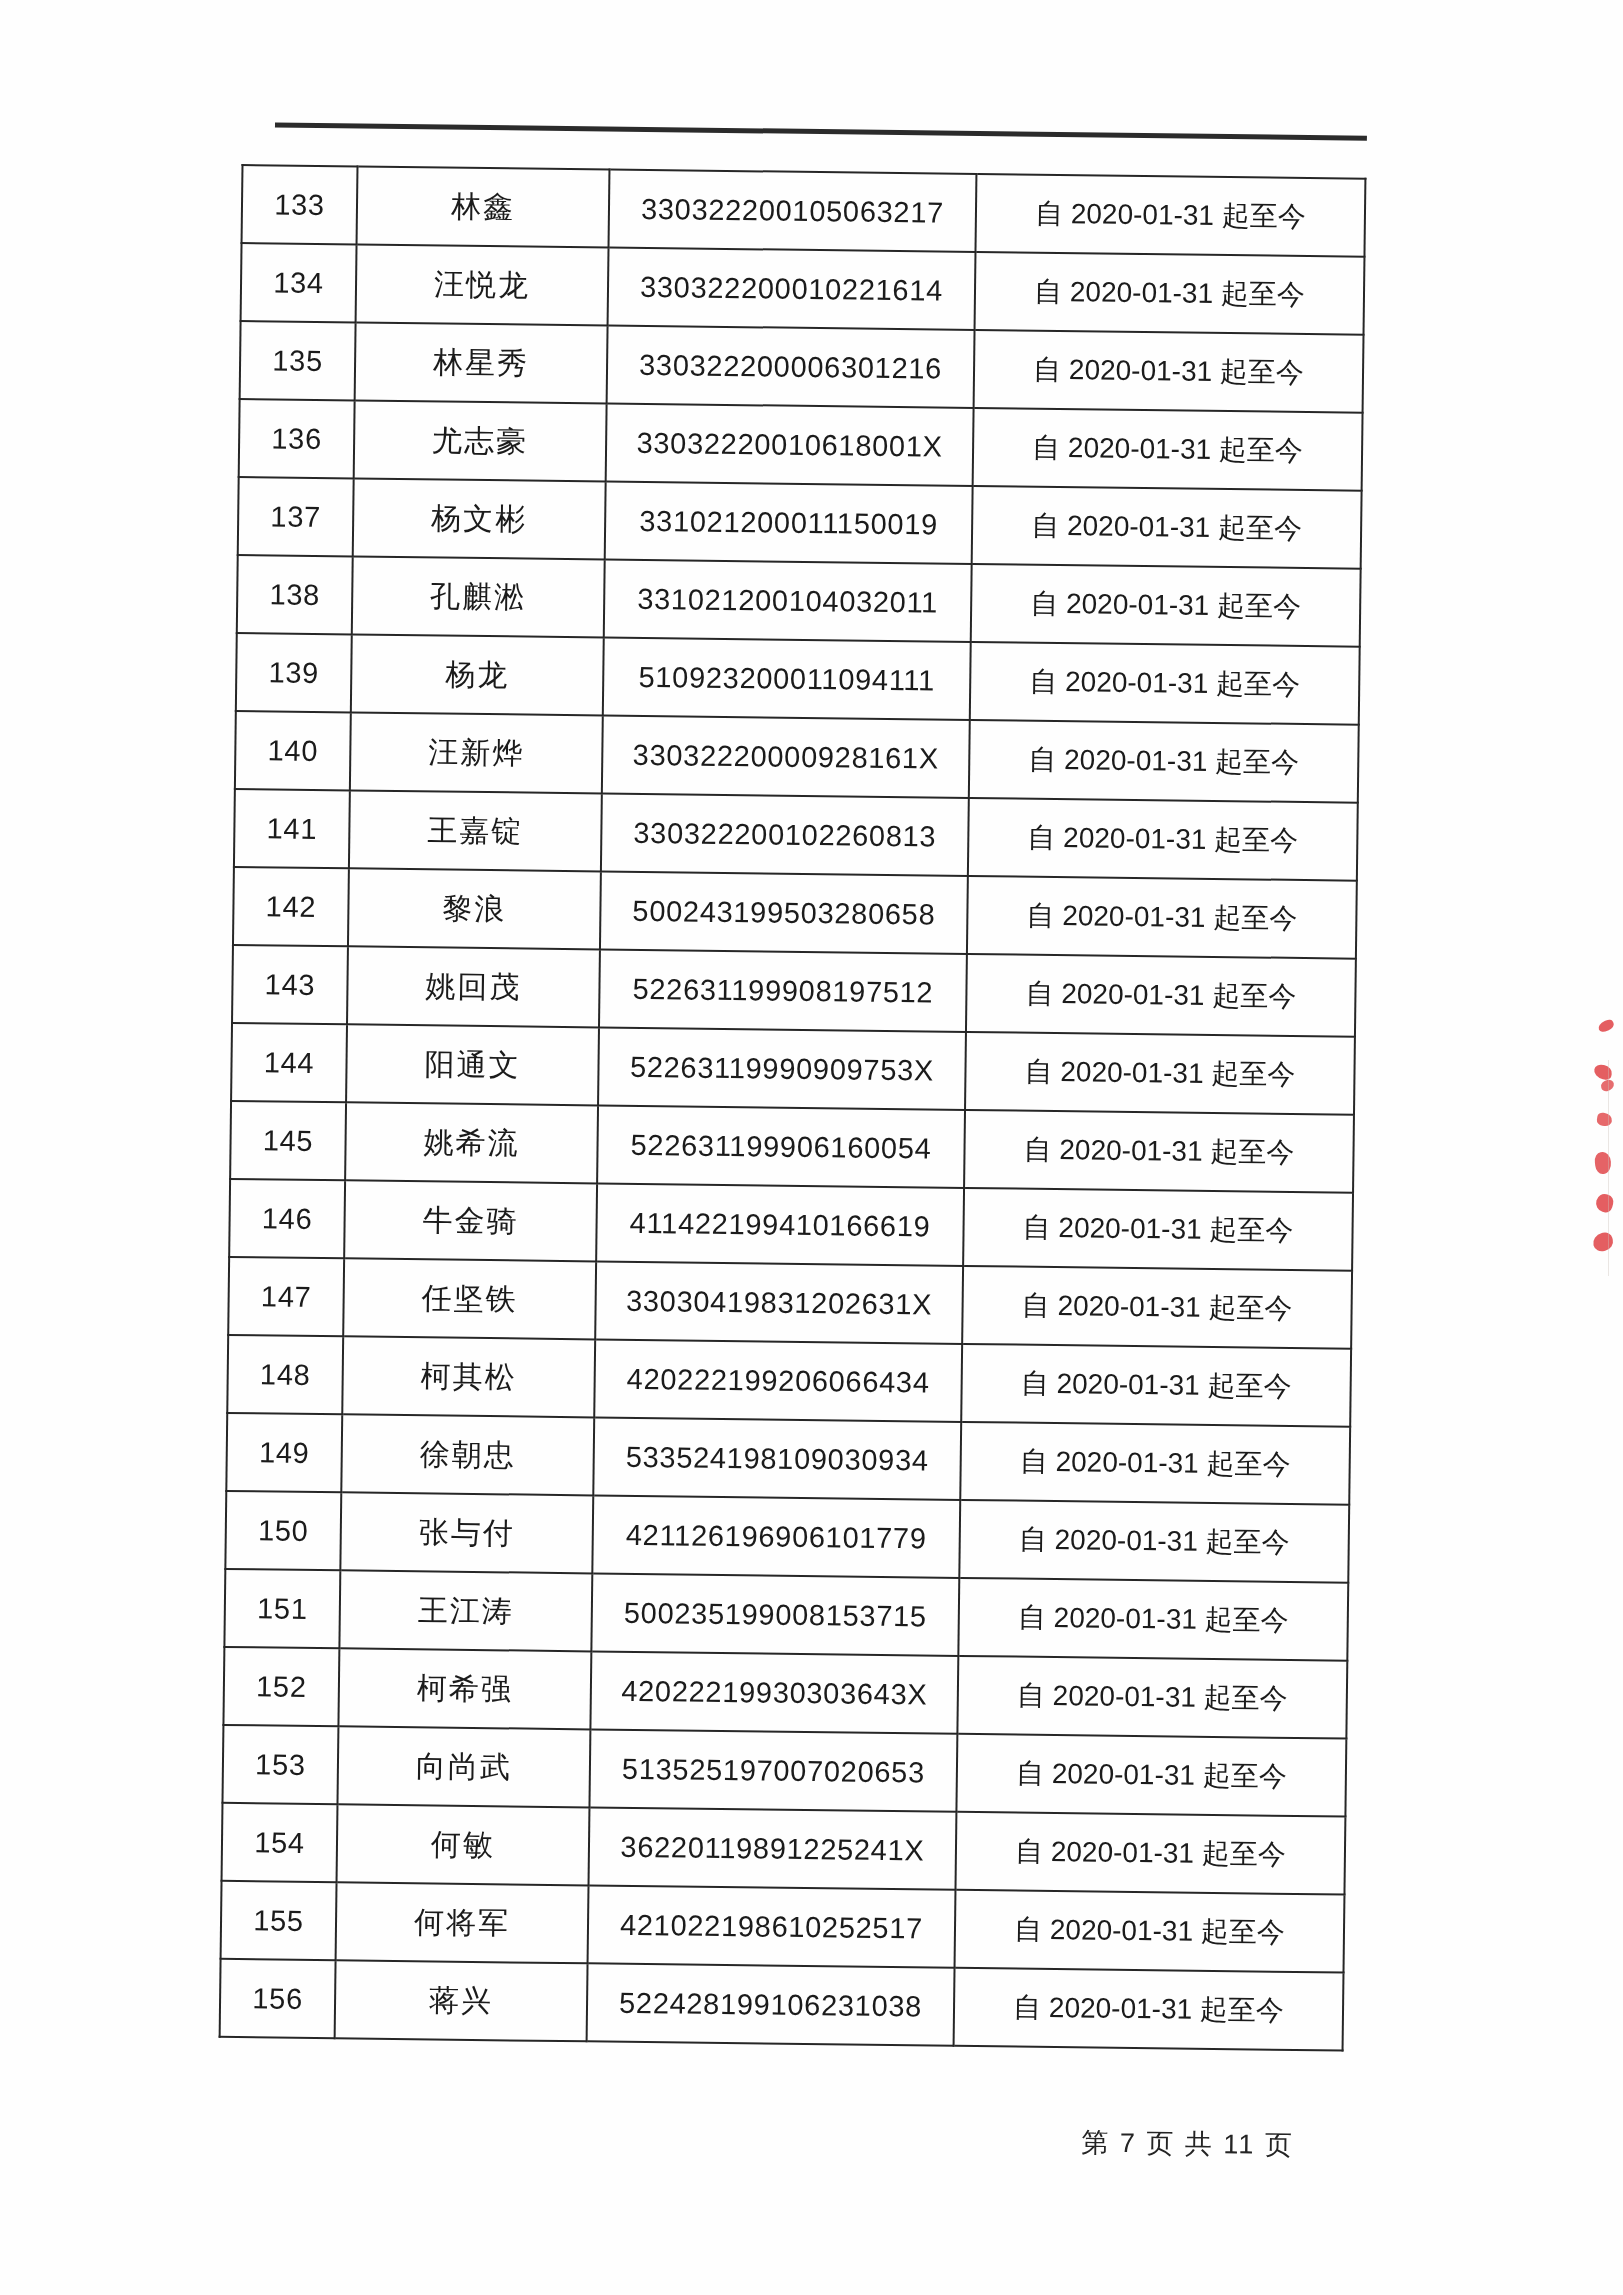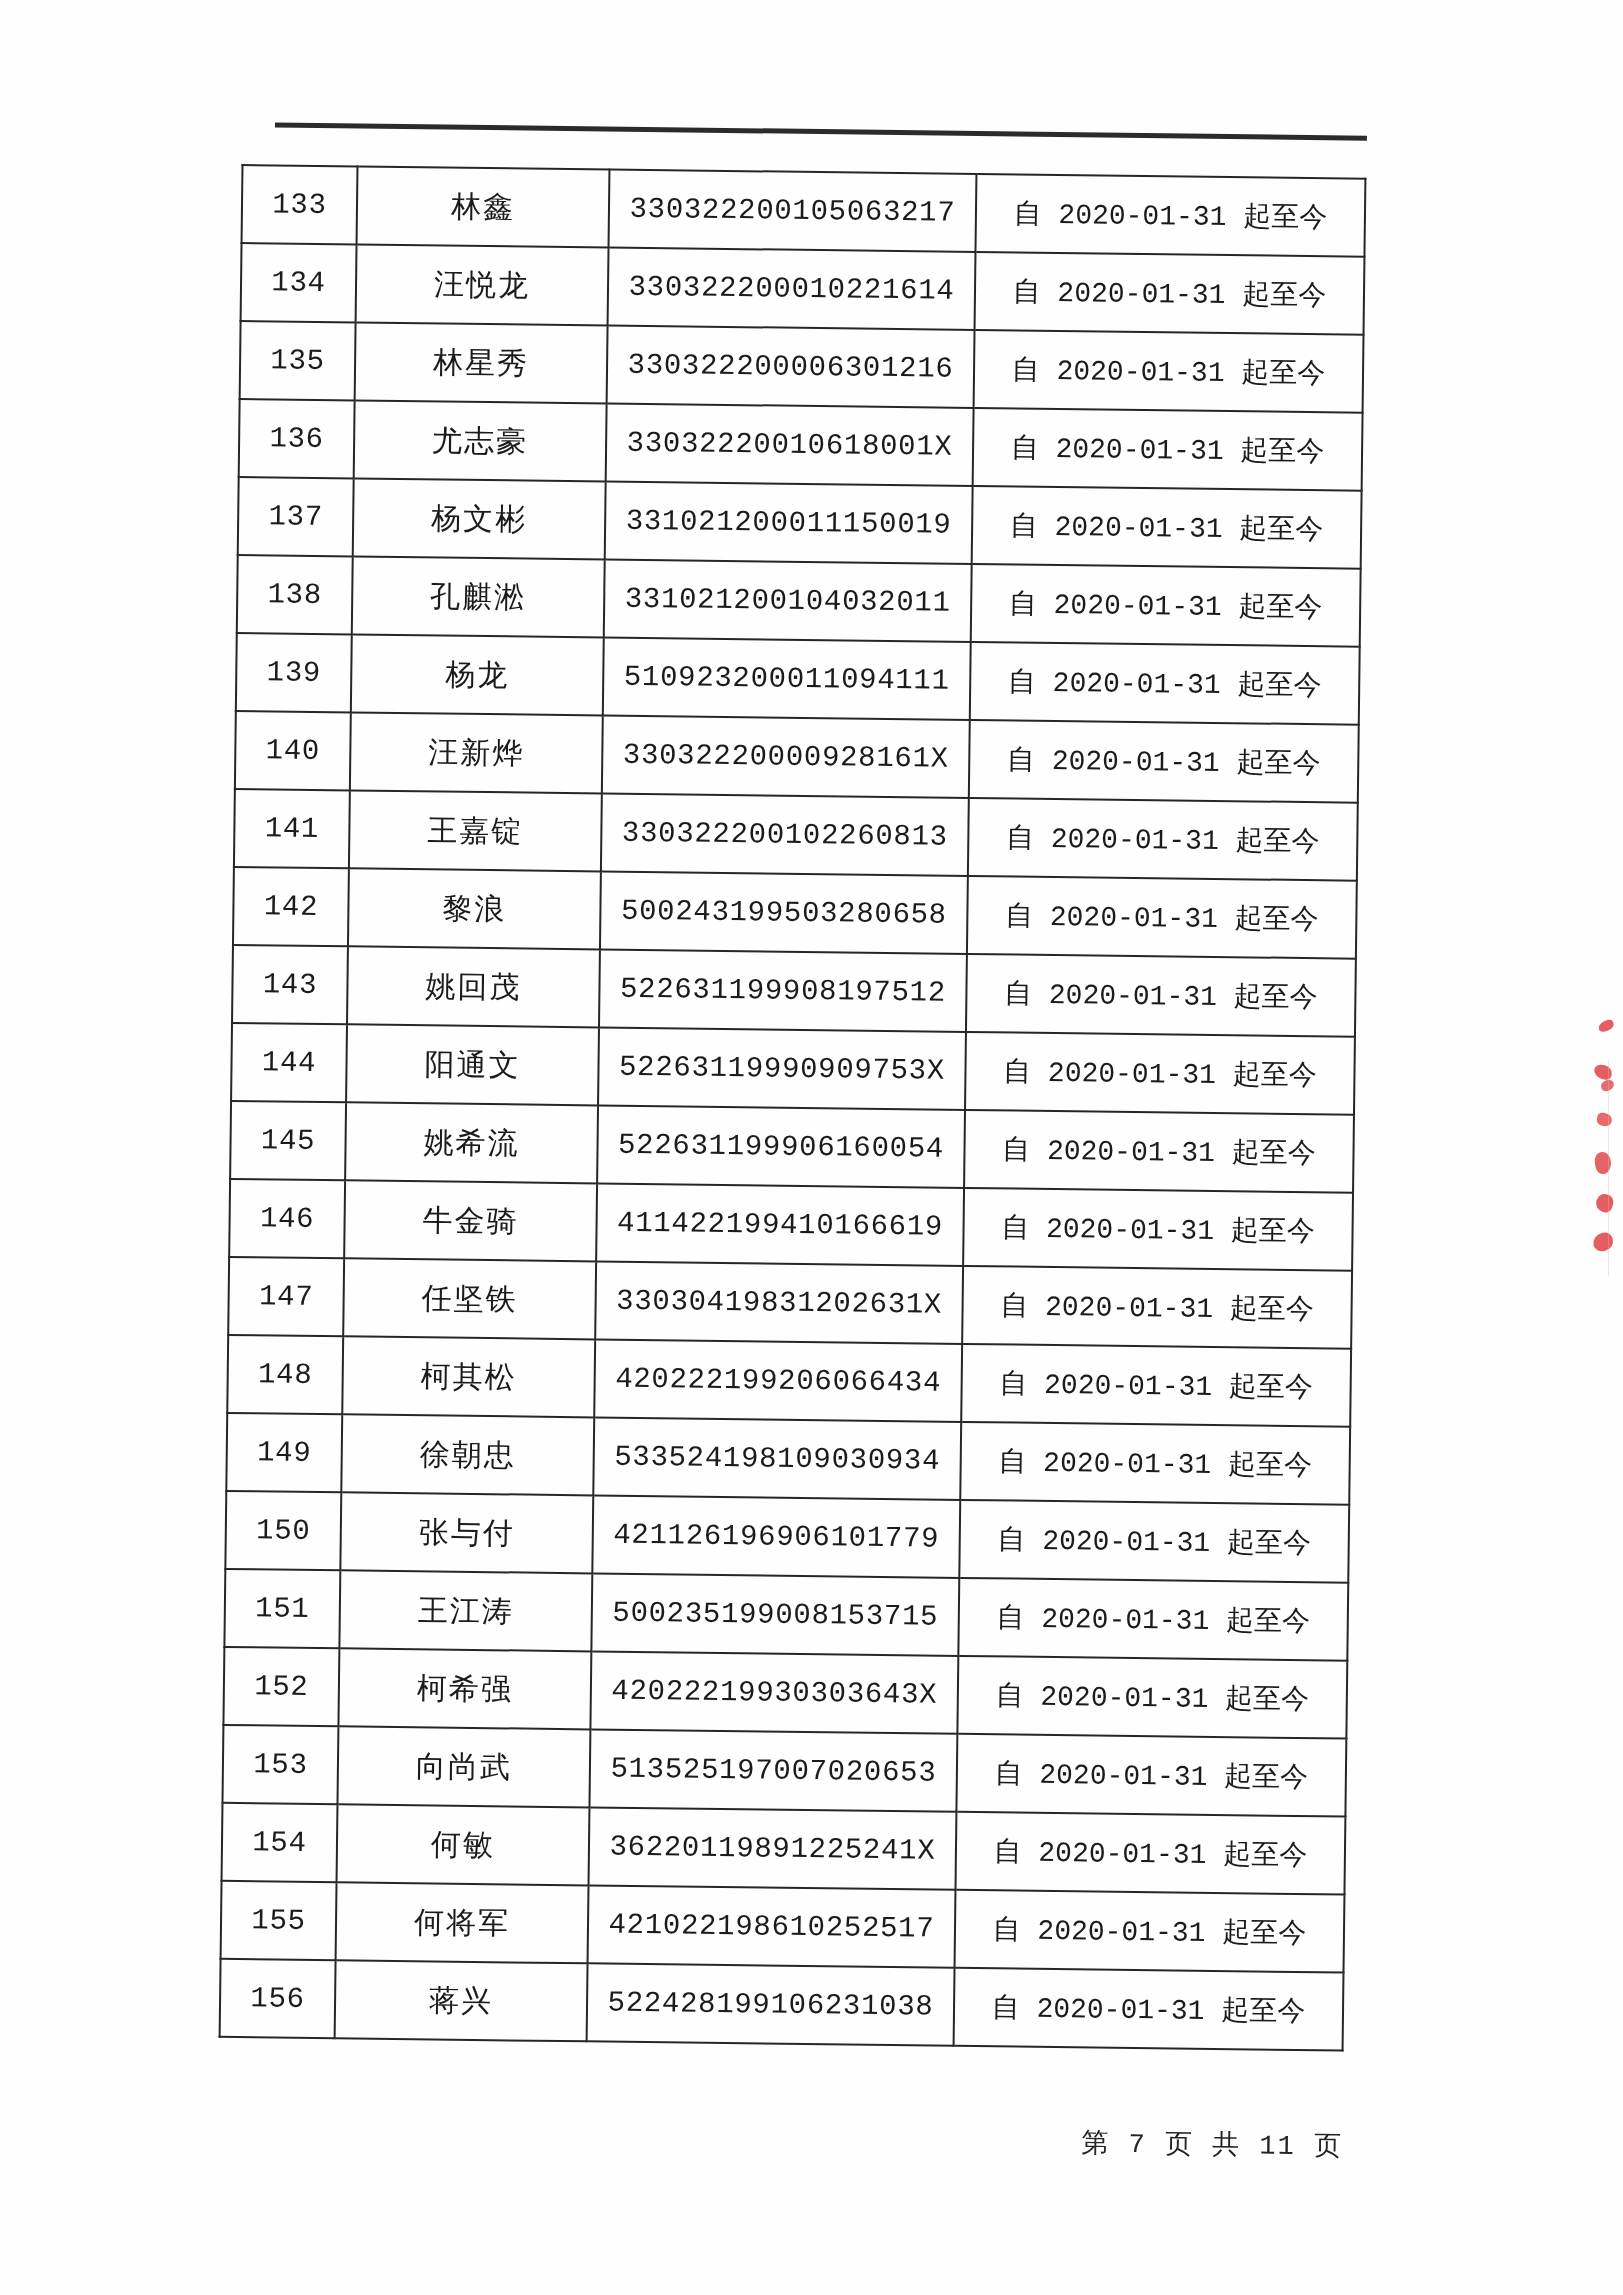--- a/index.html
+++ b/index.html
@@ -6,21 +6,21 @@
     margin: 0;
     padding: 0;
     background: #888;
   }
   .page {
     position: relative;
     width: 1623px;
     height: 2295px;
     background: #fefefe;
     overflow: hidden;
-    font-family: Liberation Mono, monospace;
+    font-family: Liberation Sans, sans-serif;
     color: #1b1b1b;
   }
   
   .skew-layer {
     position: absolute;
     left: 0; top: 0;
     width: 100%; height: 100%;
     transform: rotate(0.7deg);
     transform-origin: 242px 124px;
   }

